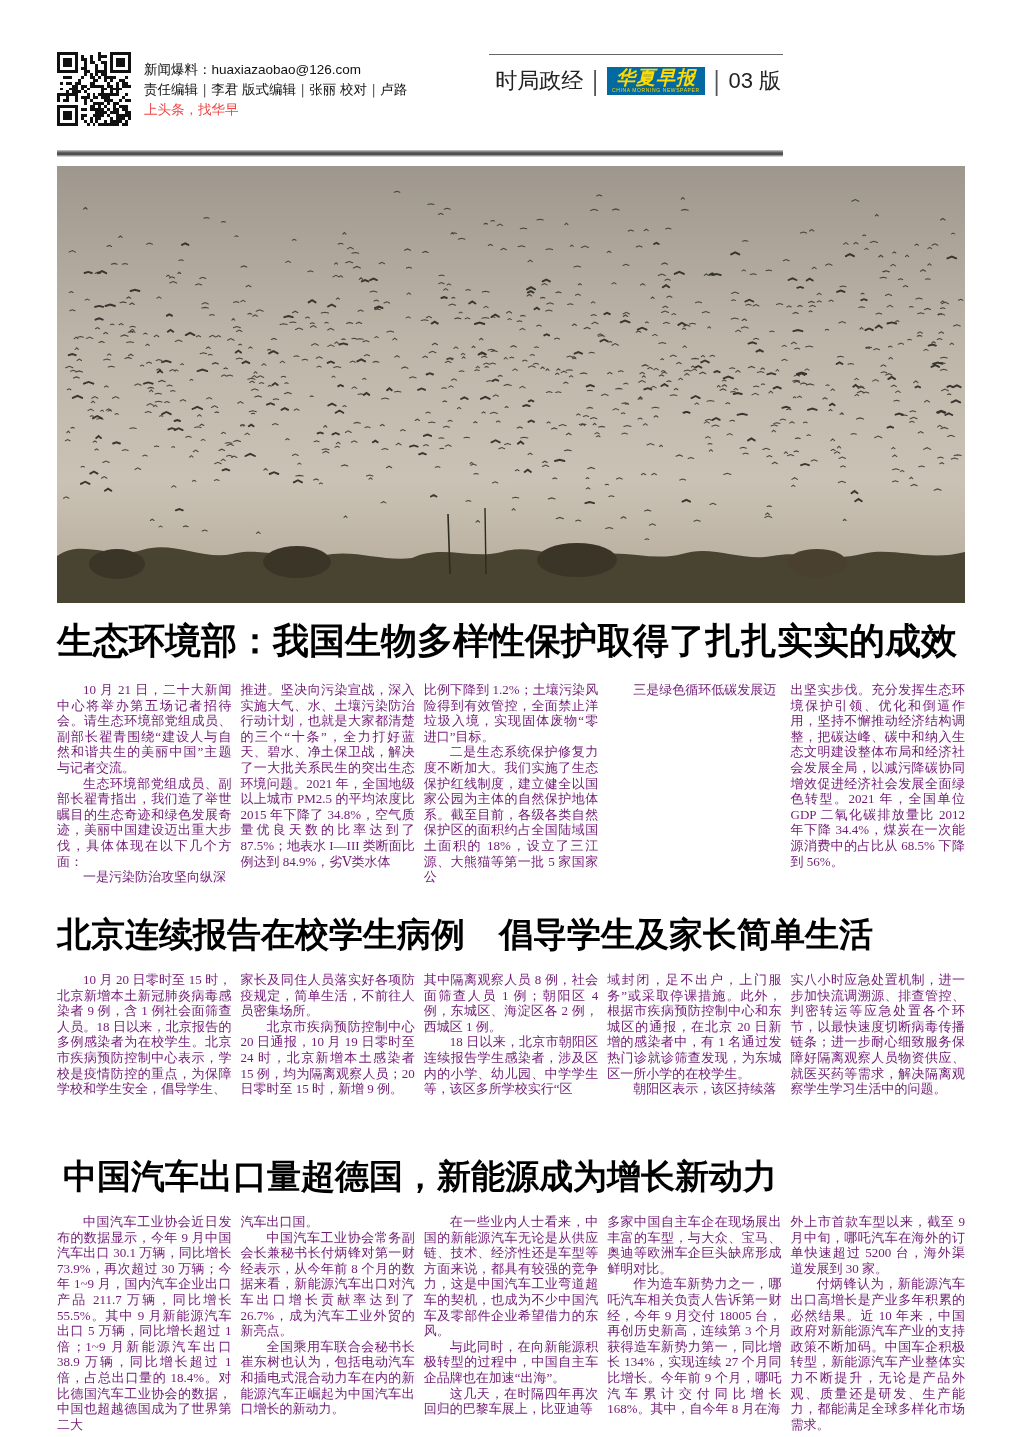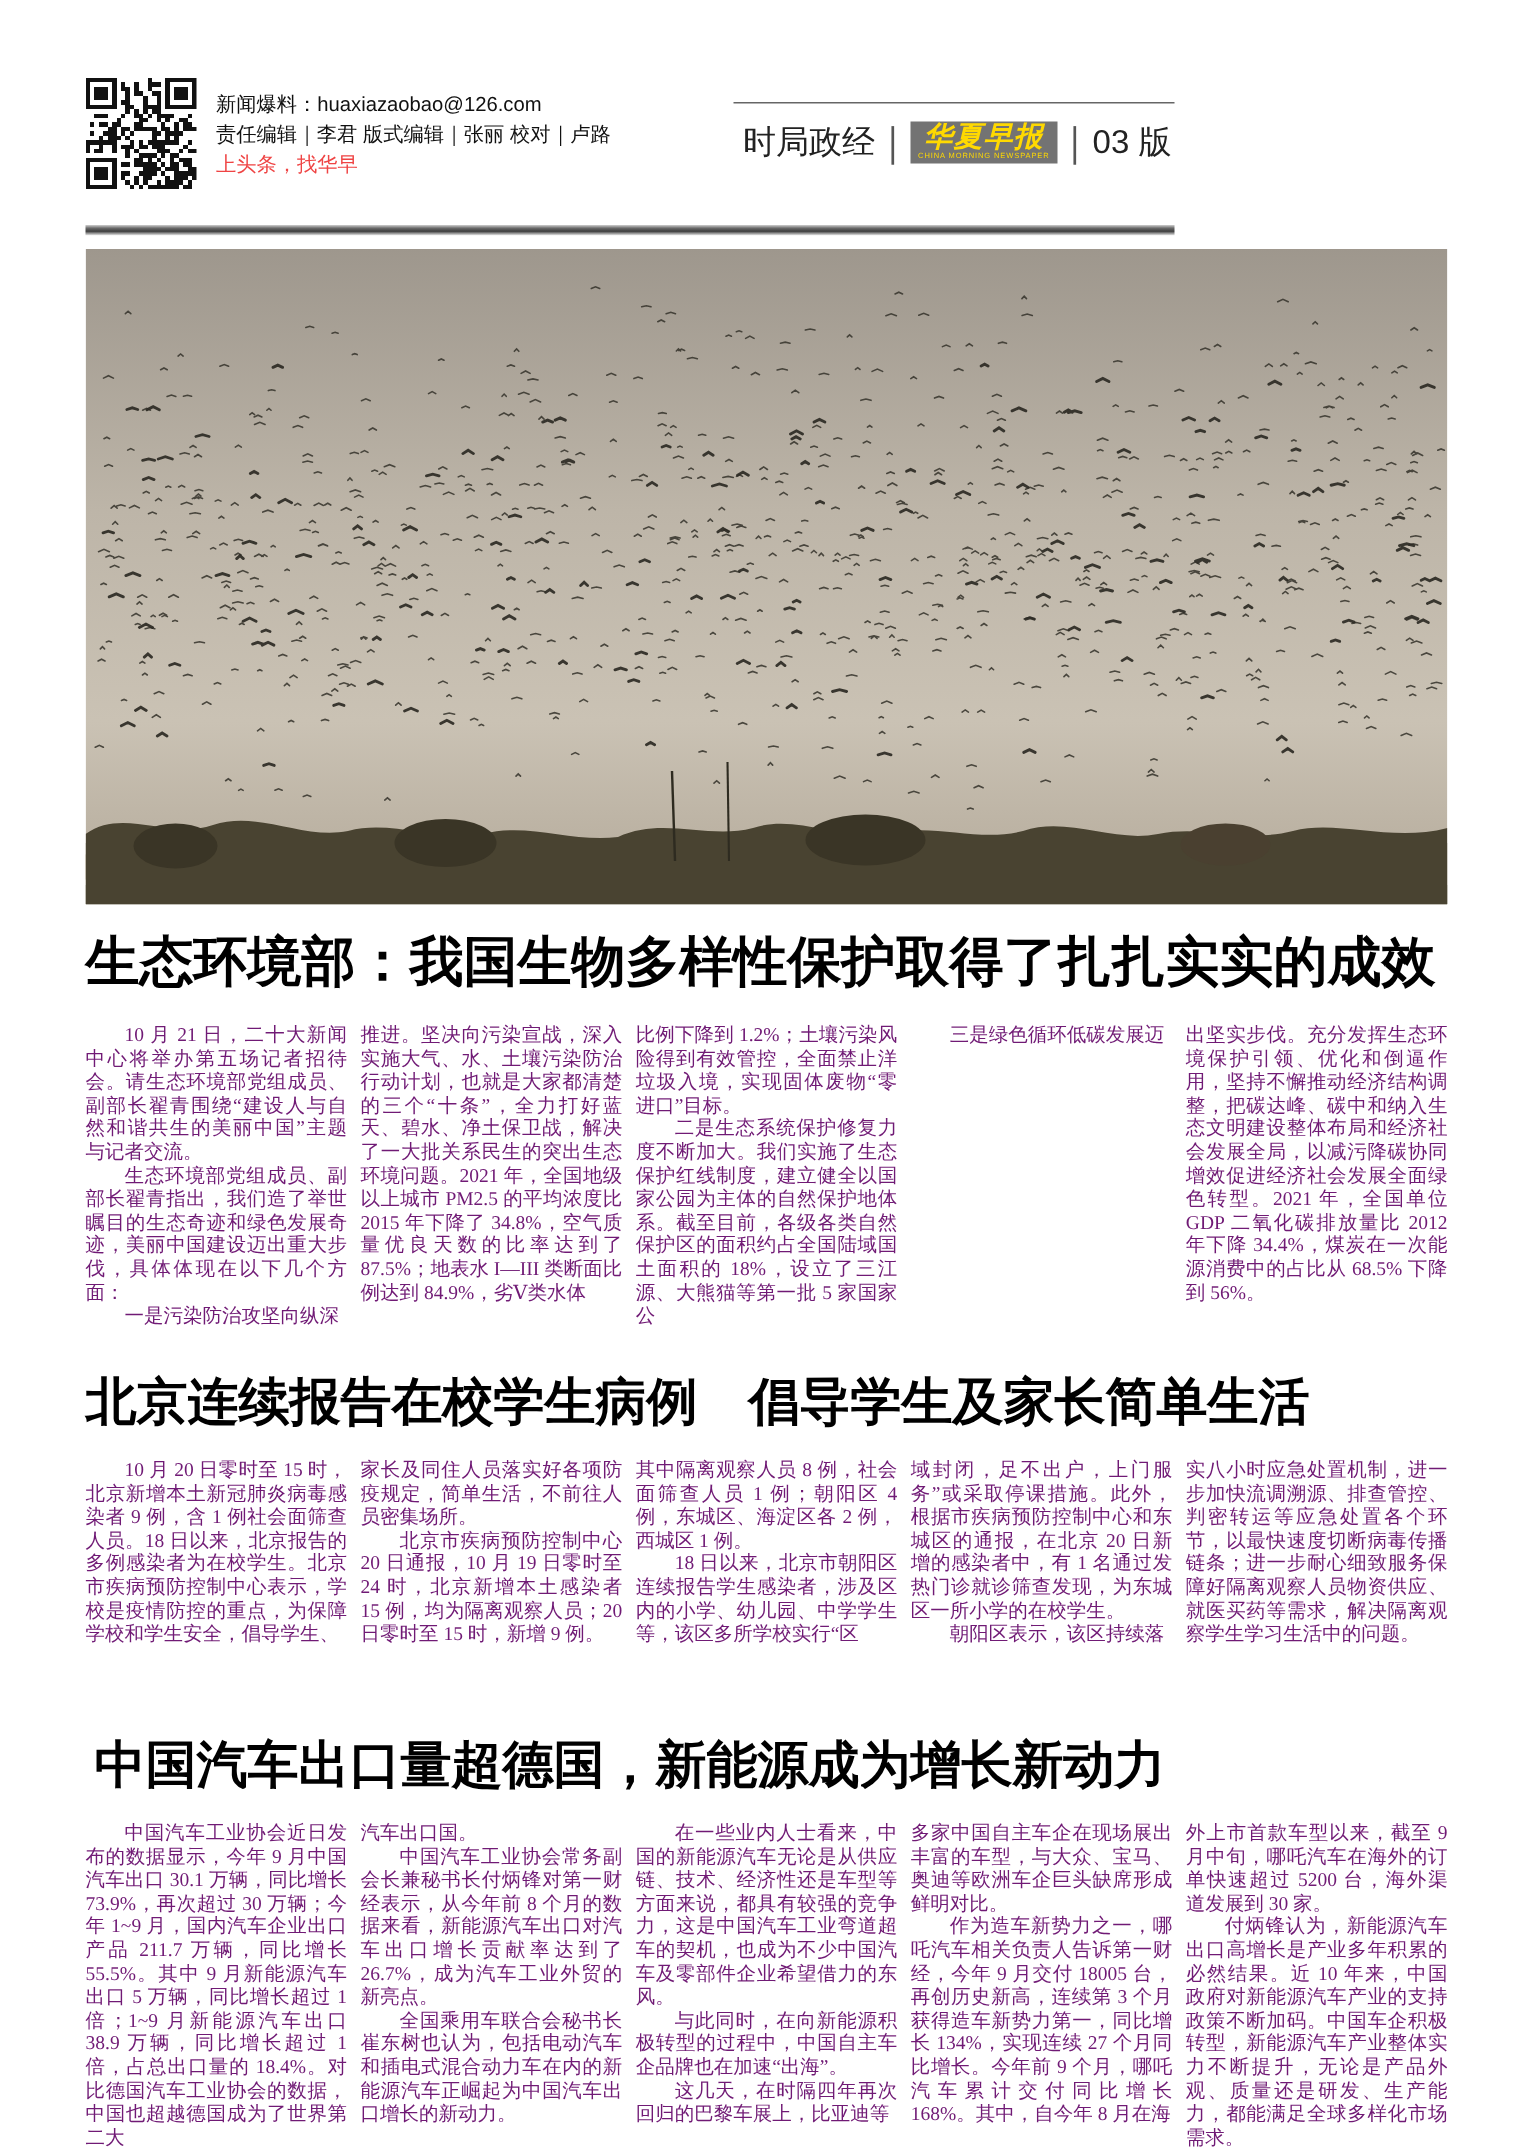--- a/index.html
+++ b/index.html
@@ -5,24 +5,24 @@
   html,body{margin:0;padding:0;background:#ffffff;}
   body{width:1021px;height:1437px;overflow:hidden;font-family:"Liberation Serif","DejaVu Serif",serif;color:#1a1a1a;}
   .page{box-sizing:border-box;width:839px;height:1437px;padding:52px 56px 0 57px;position:relative;}
 
   
   .header{display:flex;justify-content:space-between;align-items:flex-start;height:84px;}
   .header-left{display:flex;gap:13px;}
   .qr{width:74px;height:74px;display:block;}
   .header-meta{padding-top:8px;font-size:13.5px;line-height:20px;color:#111;font-family:"Liberation Sans","DejaVu Sans",sans-serif;}
   .header-meta .slogan{color:#ef4444;}
-  .header-right{display:flex;align-items:center;gap:9px;border-top:1.5px solid #666;padding:11px 2px 10px 6px;margin-top:16px;
+  .header-right{display:flex;align-items:center;gap:9px;border-top:1.5px solid #666;padding:11px 2px 10px 6px;margin-top:2px;
     font-family:"Liberation Sans","DejaVu Sans",sans-serif;font-size:22px;color:#222;}
   .header-right .sep{color:#555;font-weight:200;transform:scaleY(1.25);display:inline-block;}
-  .paper-logo{display:inline-block;background:#737373;color:#ffd900;padding:1px 5px 2px;text-align:center;line-height:1;}
+  .paper-logo{display:inline-block;background:#0369a1;color:#ffd900;padding:1px 5px 2px;text-align:center;line-height:1;}
   .paper-logo .cn{font-size:19px;font-weight:bold;letter-spacing:1px;font-style:italic;display:block;}
   .paper-logo .en{display:block;font-size:5px;letter-spacing:.6px;margin-top:1px;color:#ffd900;font-style:normal;}
 
   .rule{height:7px;margin:14px 0 9px;background:linear-gradient(180deg,#cfcfcf 0%,#6a6a6a 30%,#3e3e3e 60%,#f0f0f0 100%);}
 
   
   .photo{width:908px;height:437px;margin:0 0 14px;position:relative;overflow:hidden;}
   .photo svg{display:block;}
 
   

